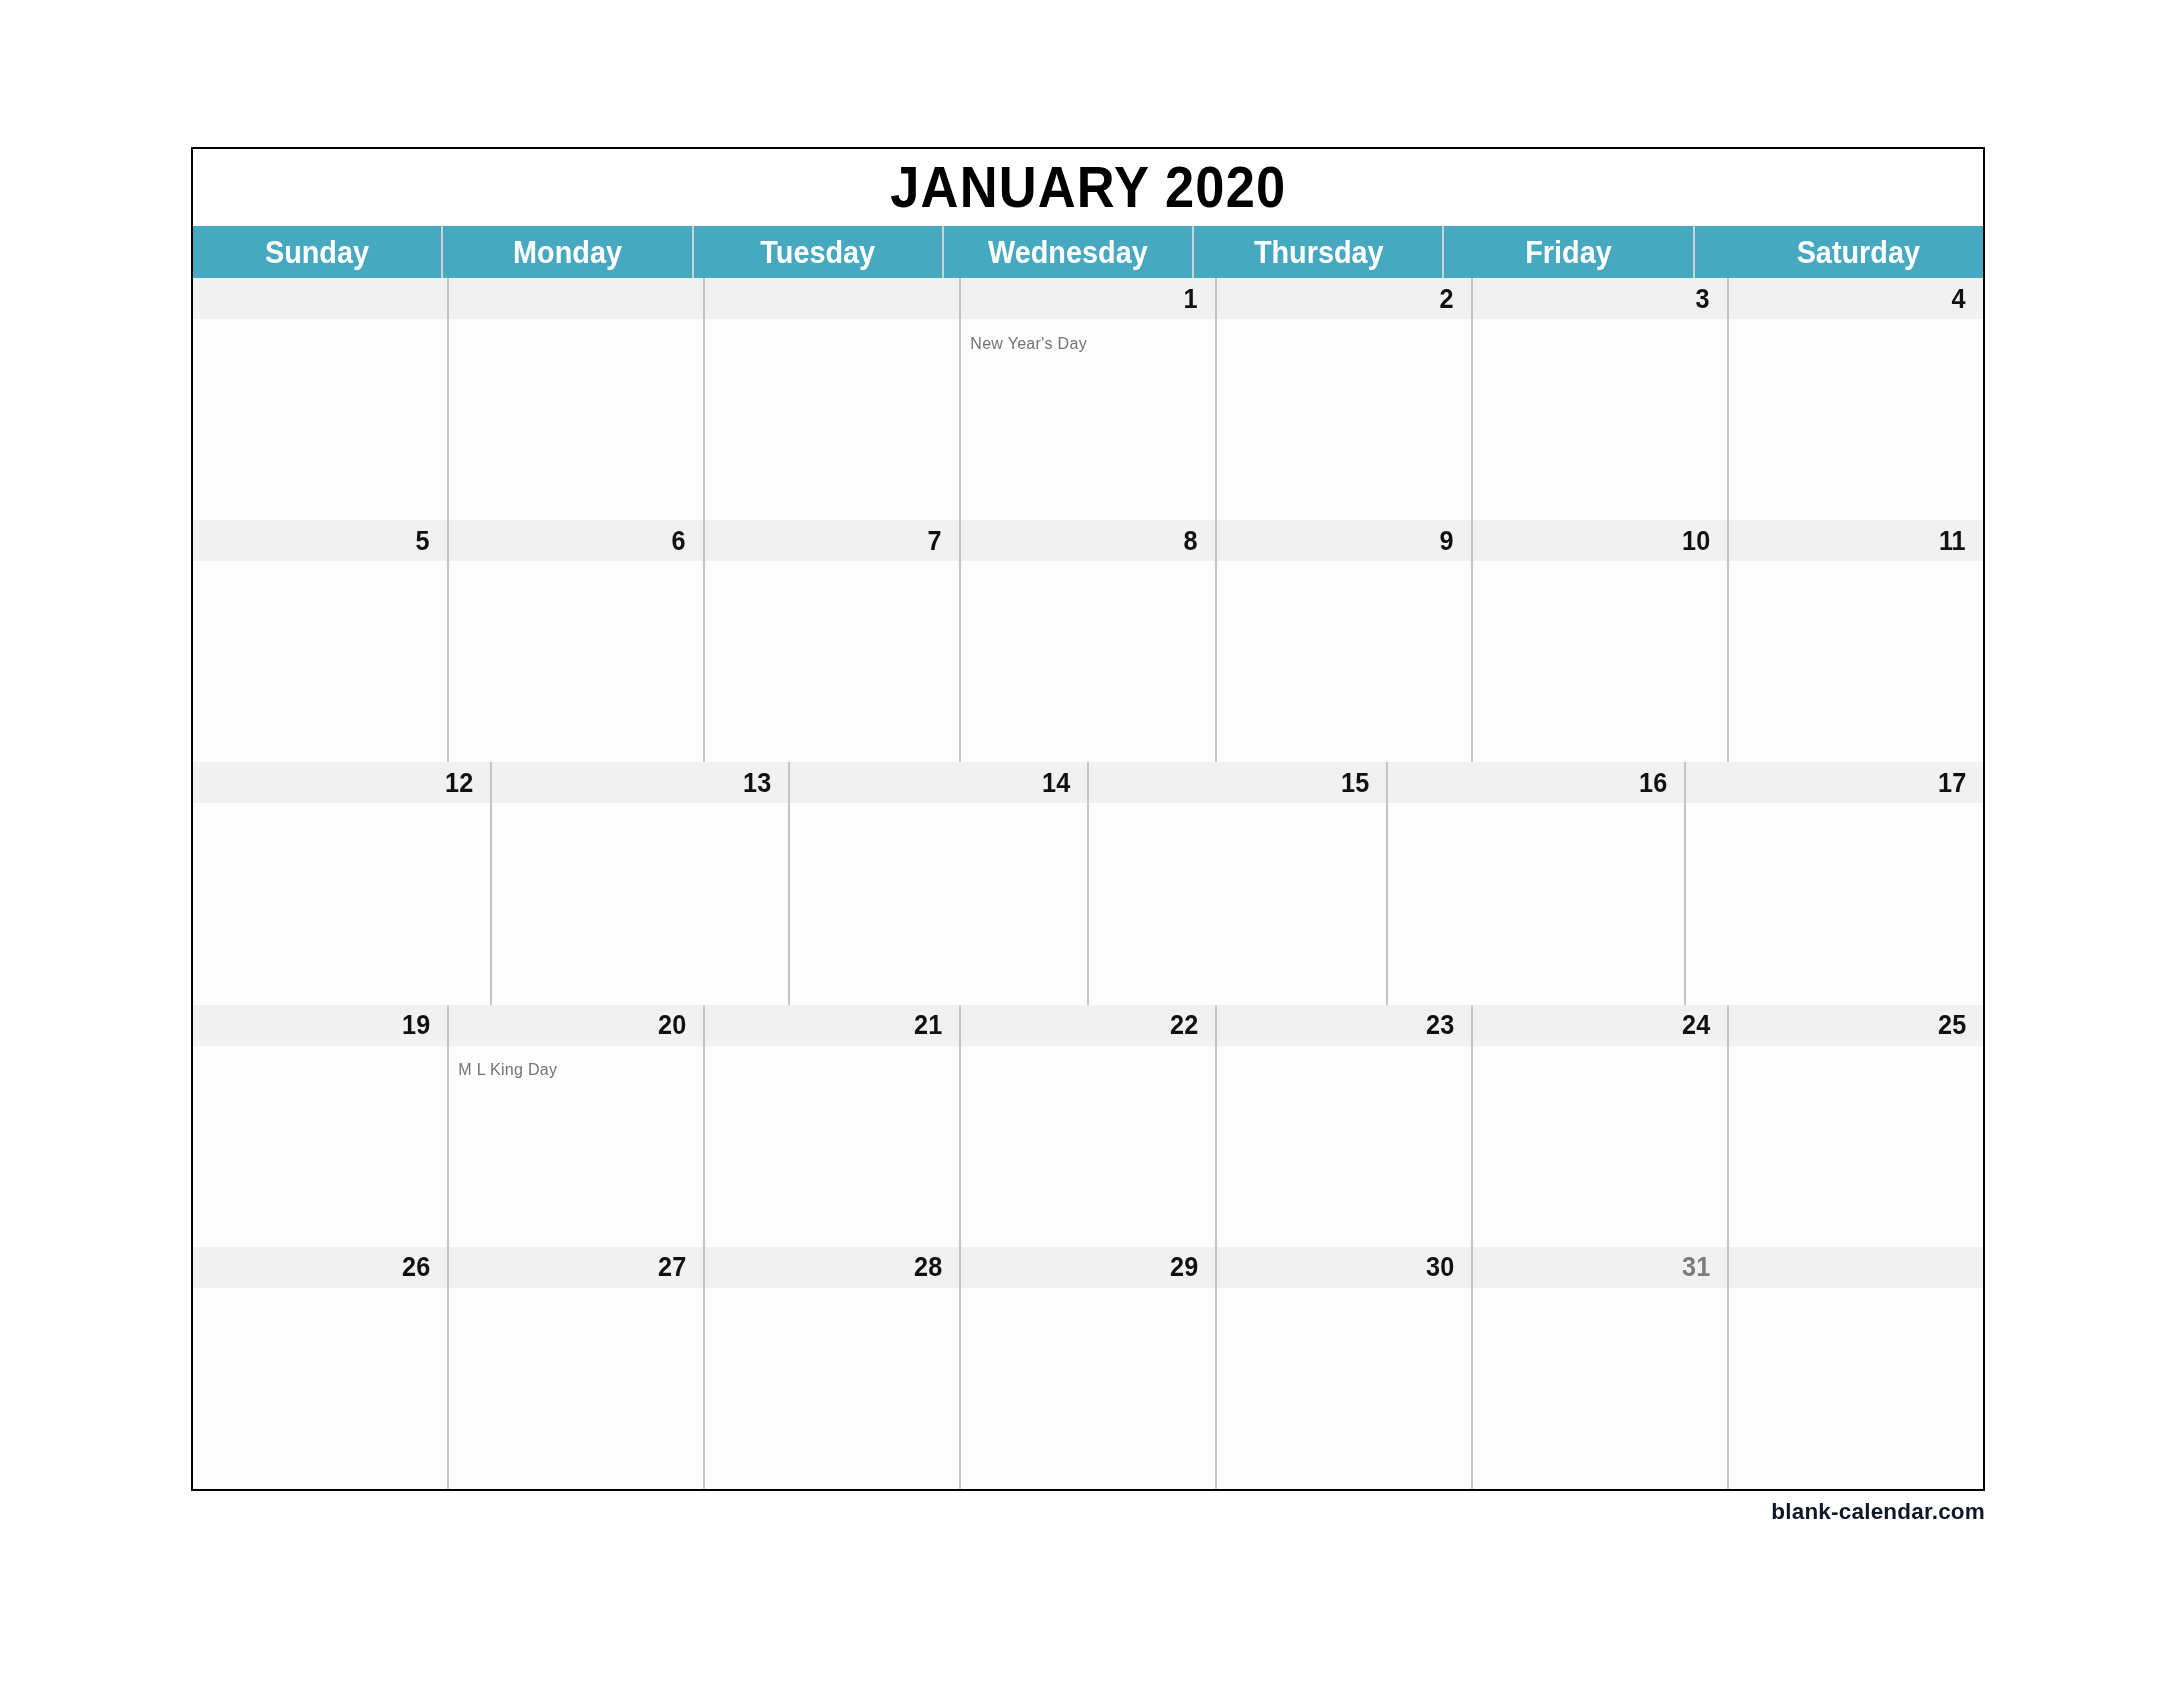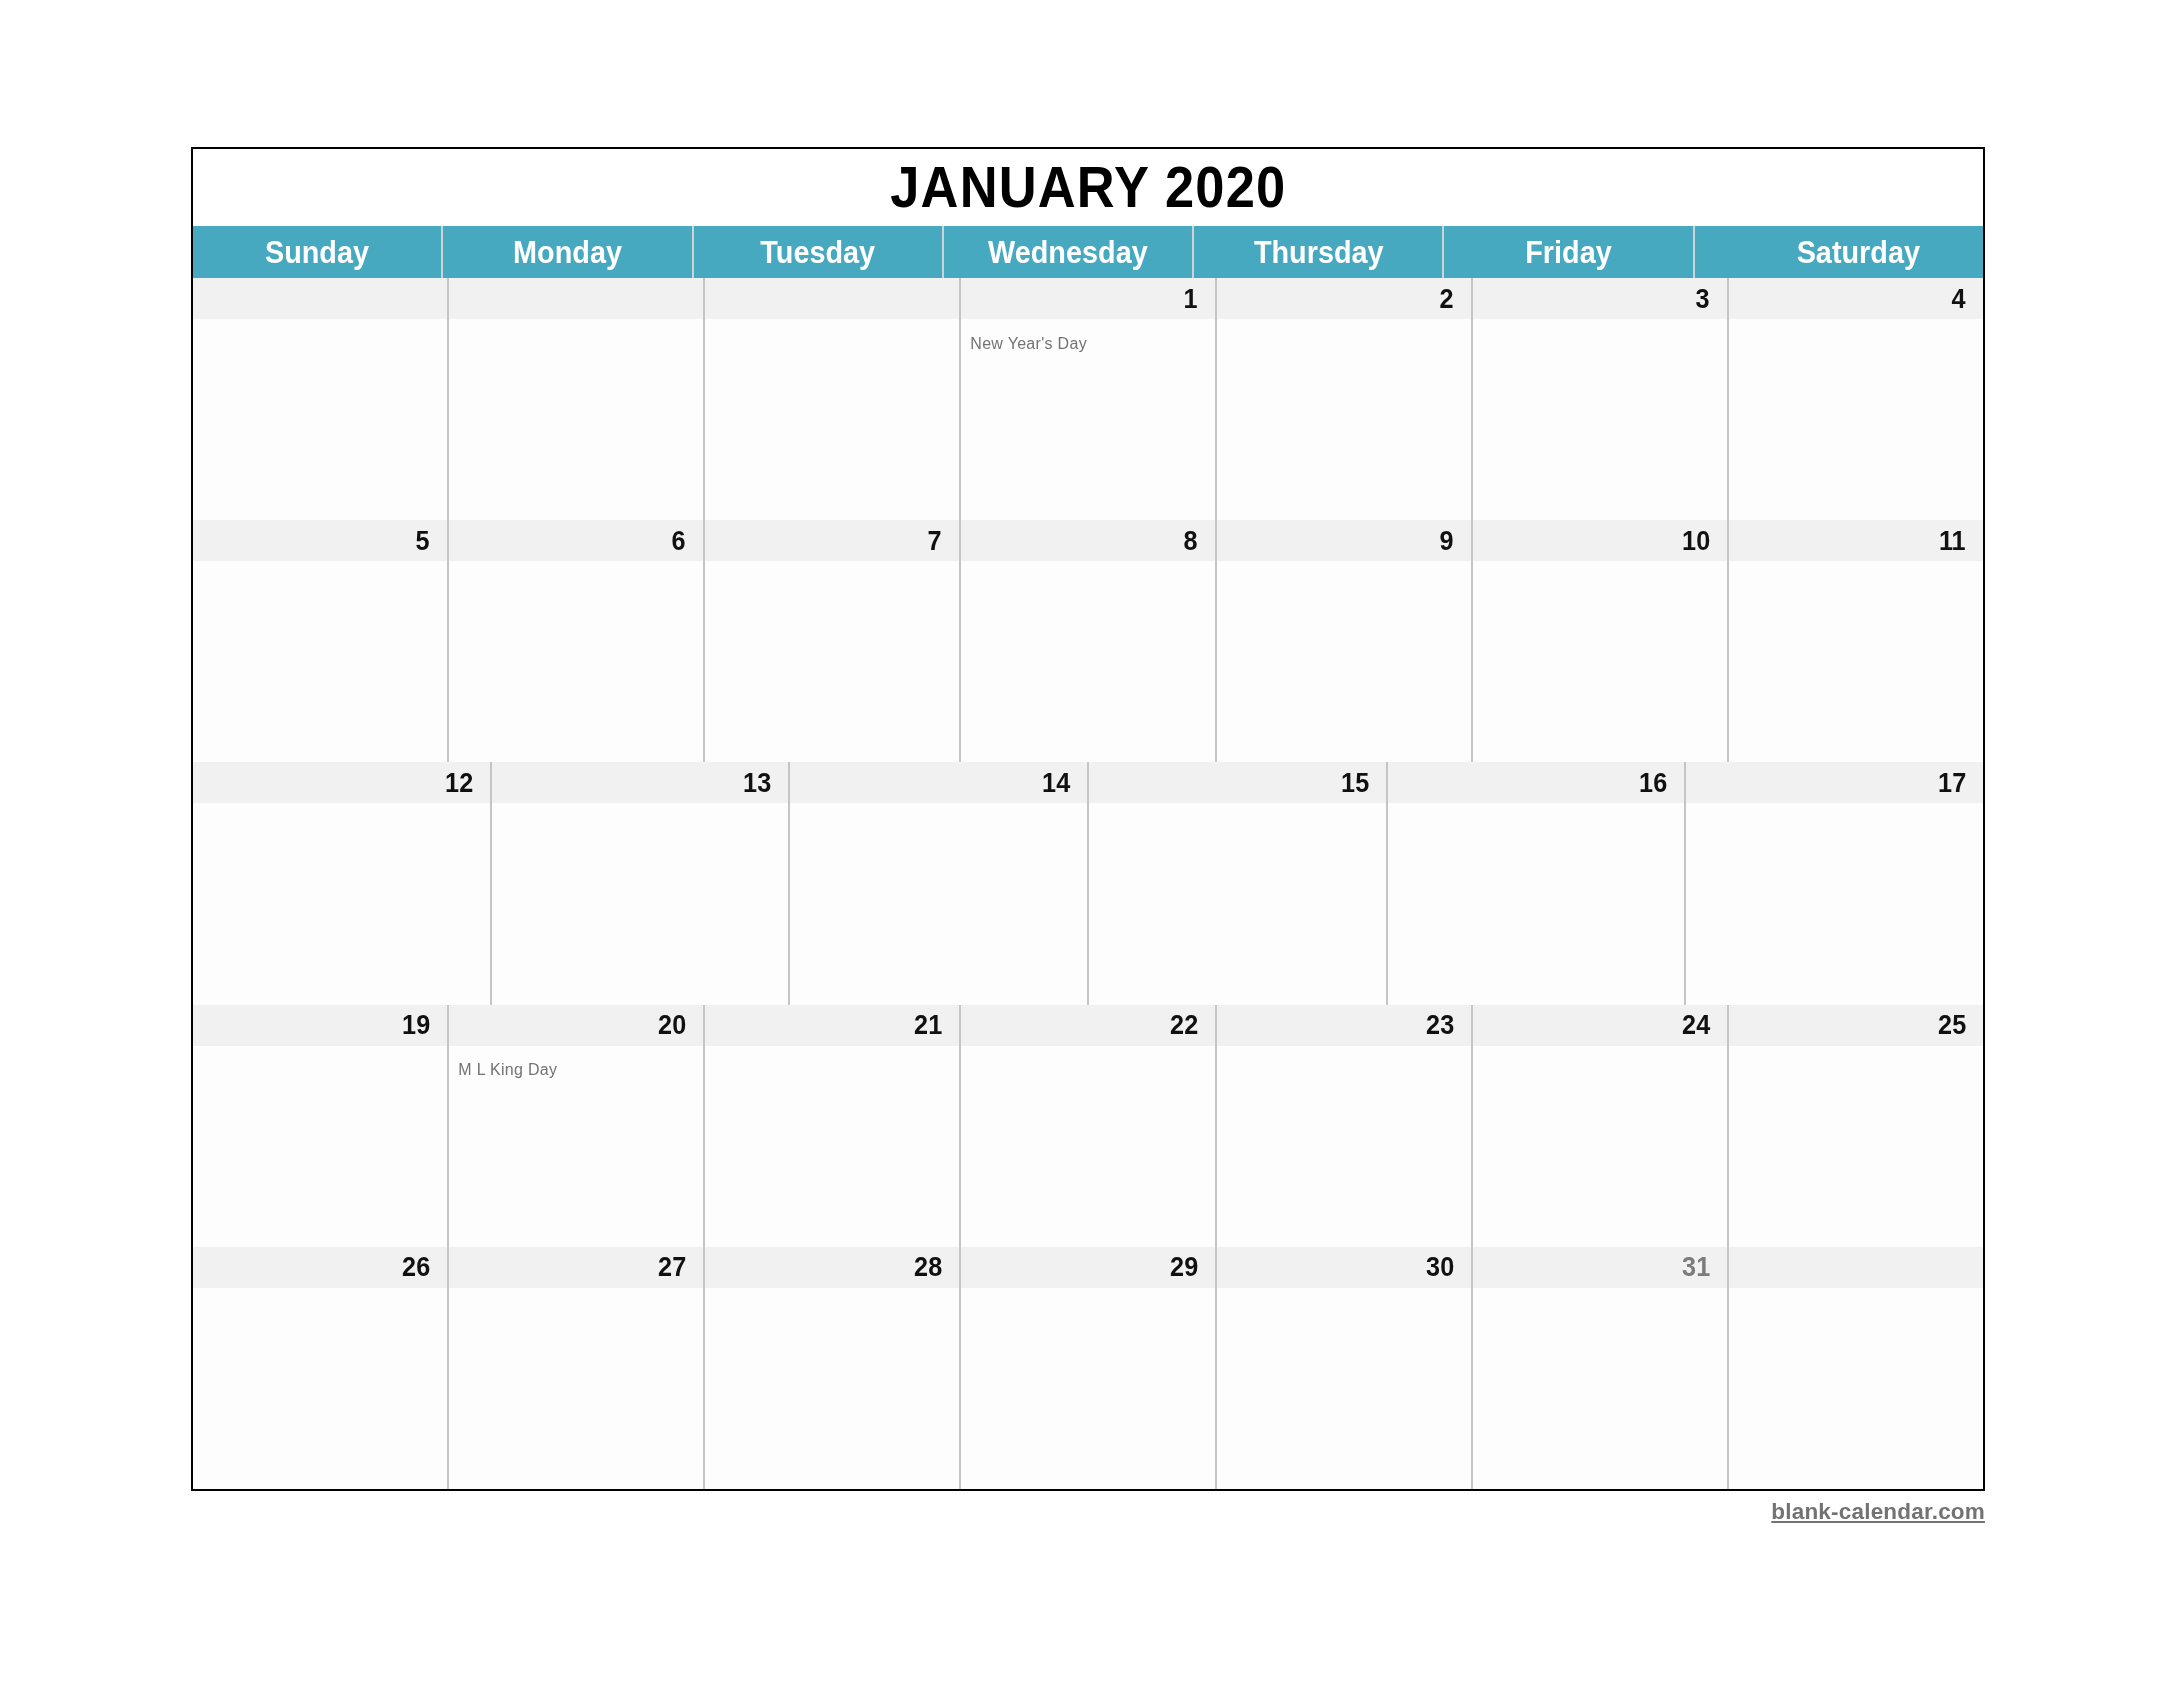--- a/index.html
+++ b/index.html
@@ -144,24 +144,23 @@
     white-space: nowrap;
   }
 
   
   .footer {
     position: absolute;
     right: 198px;
     top: 1499px;
     font-size: 22.5px;
     font-weight: 700;
-    color: #737373;
+    color: #0f172a;
     letter-spacing: 0.2px;
     white-space: nowrap;
-    text-decoration: underline;
   }
 </style>
 </head>
 <body>
 
 <div id="page">
 
   <div id="calendar">
 
     <div class="title-bar">

